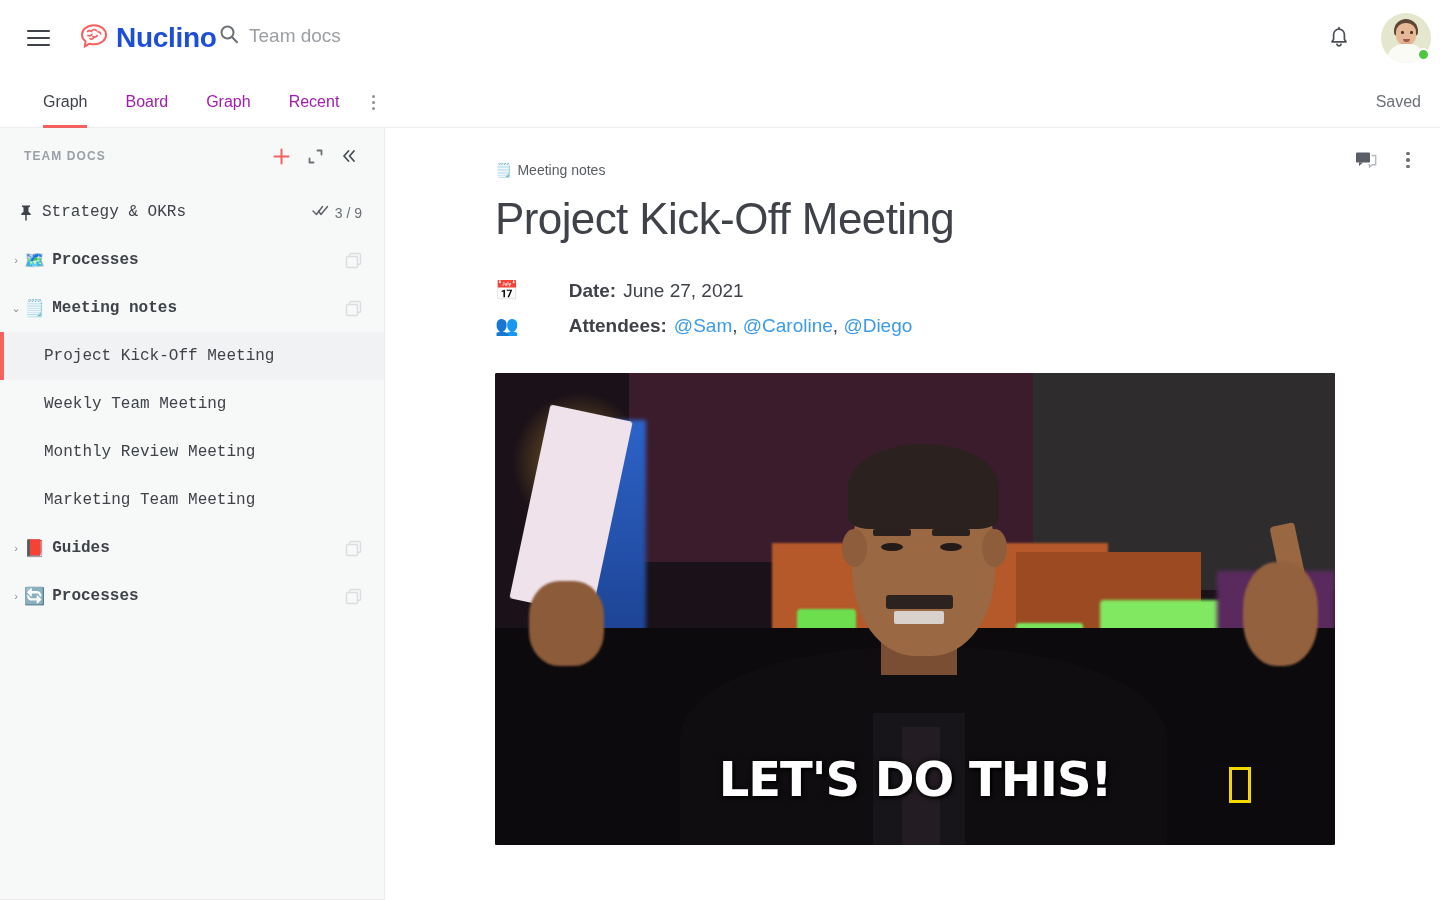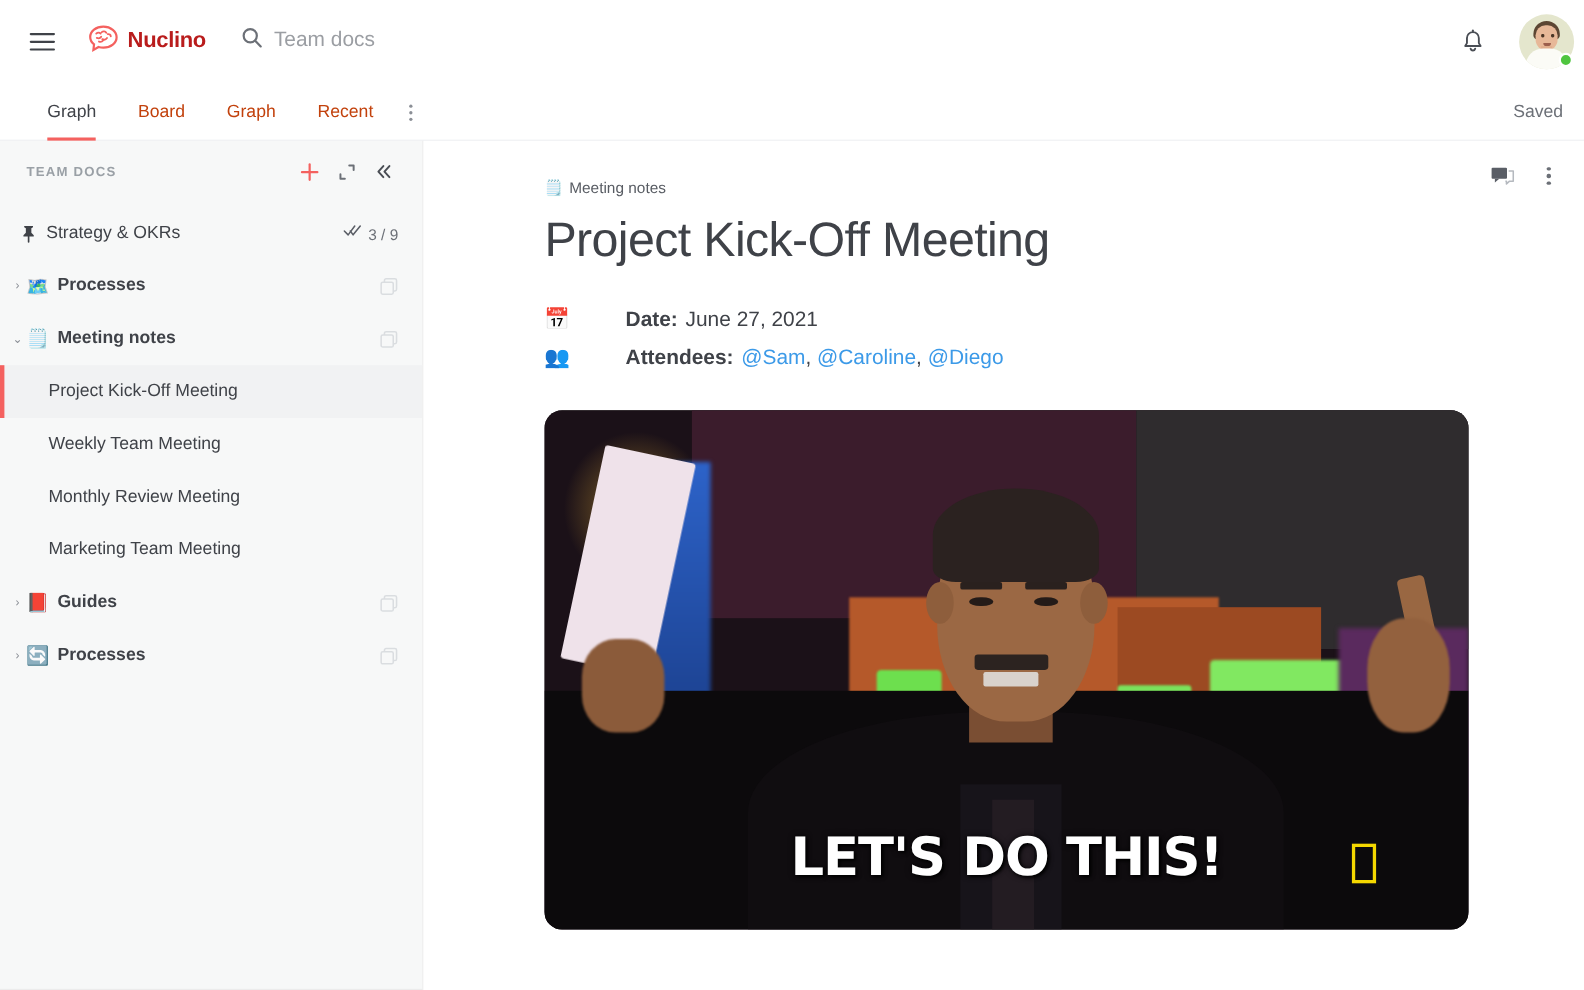--- a/index.html
+++ b/index.html
@@ -22,21 +22,21 @@
     width: 23px; height: 22px; cursor: pointer;
     display: flex; flex-direction: column; justify-content: center; gap: 5px;
   }
   .hamburger span { display: block; height: 2px; background: #3f4248; border-radius: 1px; }
 
   .logo {
     position: absolute; left: 79px; top: 22px;
     display: flex; align-items: center; gap: 7px; cursor: pointer;
   }
   .logo-text {
-    font-size: 20px; font-weight: bold; color: #b91c1c; letter-spacing: -0.3px;
+    font-size: 28px; font-weight: bold; color: #1d4ed8; letter-spacing: -0.3px;
   }
 
   .search {
     position: absolute; left: 219px; top: 24px;
     display: flex; align-items: center; gap: 10px; cursor: text;
   }
   .search-label { font-size: 19px; color: #9b9ea3; }
 
   .bell { position: absolute; left: 1327px; top: 26px; cursor: pointer; }
 
@@ -66,21 +66,21 @@
   }
 
   
   .tabbar {
     position: absolute; top: 76px; left: 0; width: 1440px; height: 52px;
     background: #ffffff;
     border-bottom: 1px solid #eceef0;
   }
   .tabs { position: absolute; left: 24px; top: 0; display: flex; align-items: center; height: 52px; }
   .tab {
-    font-size: 16px; color: #c2410c; padding: 0 19px; height: 52px;
+    font-size: 16px; color: #a21caf; padding: 0 19px; height: 52px;
     line-height: 52px; cursor: pointer; position: relative;
   }
   .tab.active { color: #3f4248; }
   .tab.active::after {
     content: ""; position: absolute; left: 19px; right: 19px; bottom: 0;
     height: 3px; background: #f4615f;
   }
   .tab-more {
     display: flex; flex-direction: column; gap: 3px; align-items: center;
     padding: 0 14px; cursor: pointer; height: 52px; justify-content: center;
@@ -109,21 +109,21 @@
   .tree { padding-top: 4px; }
   .row {
     height: 48px; display: flex; align-items: center; position: relative;
     cursor: pointer; padding-right: 22px;
   }
   .caret {
     width: 16px; margin-left: 8px; text-align: center; font-size: 11px; color: #8b8f96;
     flex: 0 0 16px;
   }
   .row-emoji { font-size: 17px; margin-right: 7px; flex: 0 0 auto; line-height: 1; }
-  .row-label { font-size: 16px; color: #3f4248; }
+  .row-label { font-size: 16px; color: #3f4248; font-family: Liberation Mono, monospace; }
   .row-label.bold { font-weight: bold; }
   .row-right { margin-left: auto; display: flex; align-items: flex-end; gap: 6px; }
   .count { font-size: 14px; color: #6c7077; }
 
   .leaf { height: 48px; display: flex; align-items: center; padding-left: 44px; cursor: pointer; position: relative; }
   .leaf .row-label { font-size: 16px; color: #3f4248; }
   .leaf.active { background: #f1f2f3; }
   .leaf.active::before {
     content: ""; position: absolute; left: 0; top: 0; bottom: 0; width: 4px; background: #f4615f;
   }
@@ -153,21 +153,21 @@
     line-height: 1.15; margin-bottom: 28px;
   }
   .meta-line {
     font-size: 19px; color: #3f4248; line-height: 1.85; display: flex; align-items: baseline; gap: 7px;
   }
   .meta-line b { font-weight: bold; margin-left: 43px; }
   .mention { color: #3c9ae8; cursor: pointer; }
 
   .gif {
     position: absolute; left: 110px; top: 245px; width: 840px; height: 472px;
-    border-radius: 16px; overflow: hidden; background: #140d12;
+    border-radius: 2px; overflow: hidden; background: #140d12;
   }
   .g-bg { position:absolute; inset:0; background:#1b1118; }
   .g-dark-r { position:absolute; right:0; top:0; width:36%; height:46%; background:#2f2c2e; }
   .g-maroon { position:absolute; left:16%; top:0; width:48%; height:40%; background:#3b1c2c; }
   .g-glow { position:absolute; left:2%; top:4%; width:16%; height:30%;
     background:radial-gradient(ellipse at center,#8d6a2a 0%,rgba(50,30,20,0) 70%); }
   .g-blue { position:absolute; left:9%; top:10%; width:9%; height:52%;
     background:linear-gradient(180deg,#2d63c9,#1b3f8c); filter: blur(2px); }
   .g-orange { position:absolute; left:33%; top:36%; width:40%; height:28%;
     background:#b5592a; filter: blur(1px); }

